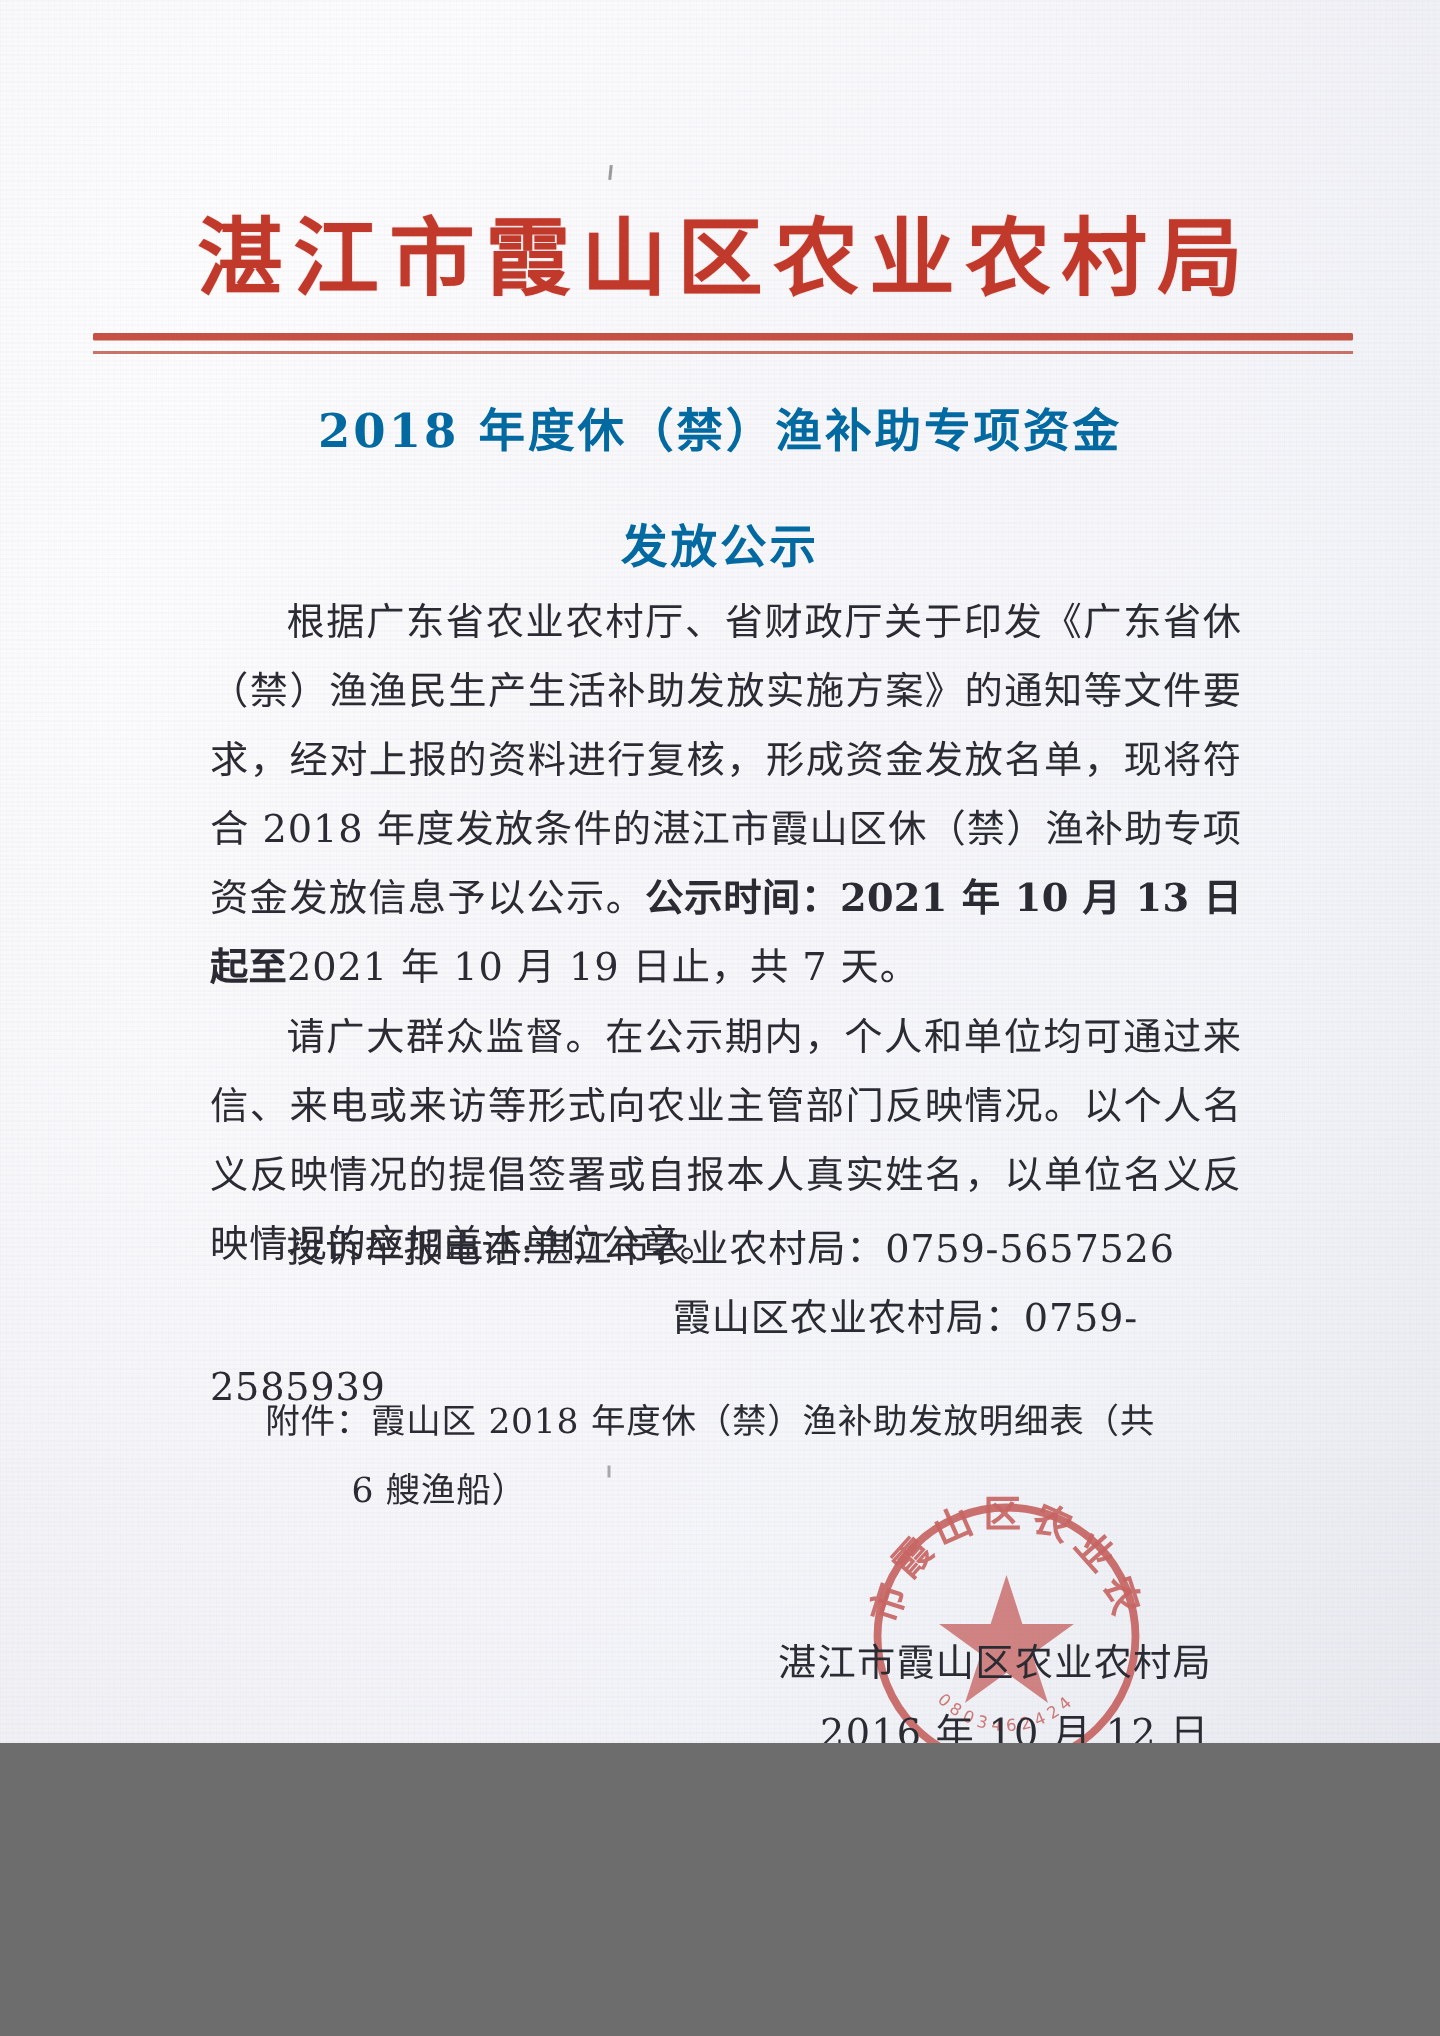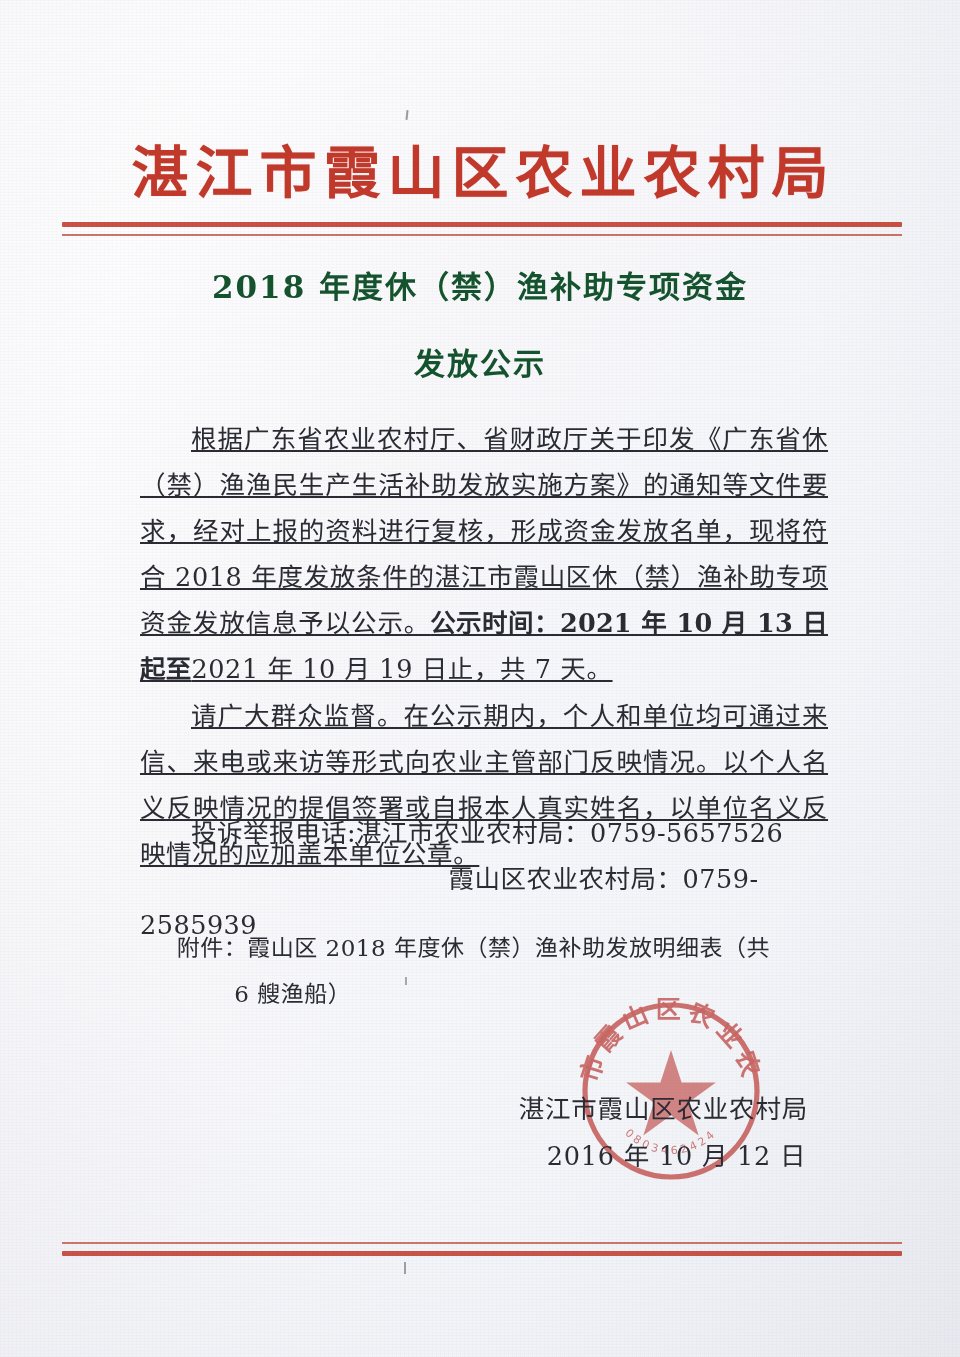--- a/index.html
+++ b/index.html
@@ -5,21 +5,21 @@
 <style>
   html, body {
     margin: 0;
     padding: 0;
     background: #6d6d6d;
   }
 
   .page {
     position: relative;
     width: 960px;
-    height: 1357px;
+    height: 1162px;
     margin: 0 auto;
     background: #fbfbfd;
     overflow: hidden;
     font-family: "DejaVu Serif", "Liberation Serif", serif;
     color: #2b2b33;
   }
 
   
   .page::before {
     content: "";
@@ -82,32 +82,31 @@
 
   
   .doc-title {
     position: absolute;
     left: 0;
     right: 0;
     text-align: center;
     font-weight: 700;
     font-size: 31px;
     letter-spacing: 2px;
-    color: #14532d;
+    color: #0369a1;
   }
   .doc-title-1 { top: 262px; }
   .doc-title-2 { top: 329px; margin-top: 10px; }
 
   
   .body-block {
     position: absolute;
     left: 140px;
     right: 132px;
-    top: 416px;
-    text-decoration: underline;
+    top: 392px;
   }
 
   .para {
     font-size: 25.5px;
     line-height: 46px;
     letter-spacing: 0.6px;
     text-align: justify;
     text-justify: inter-ideograph;
     margin: 0 0 1px 0;
   }

